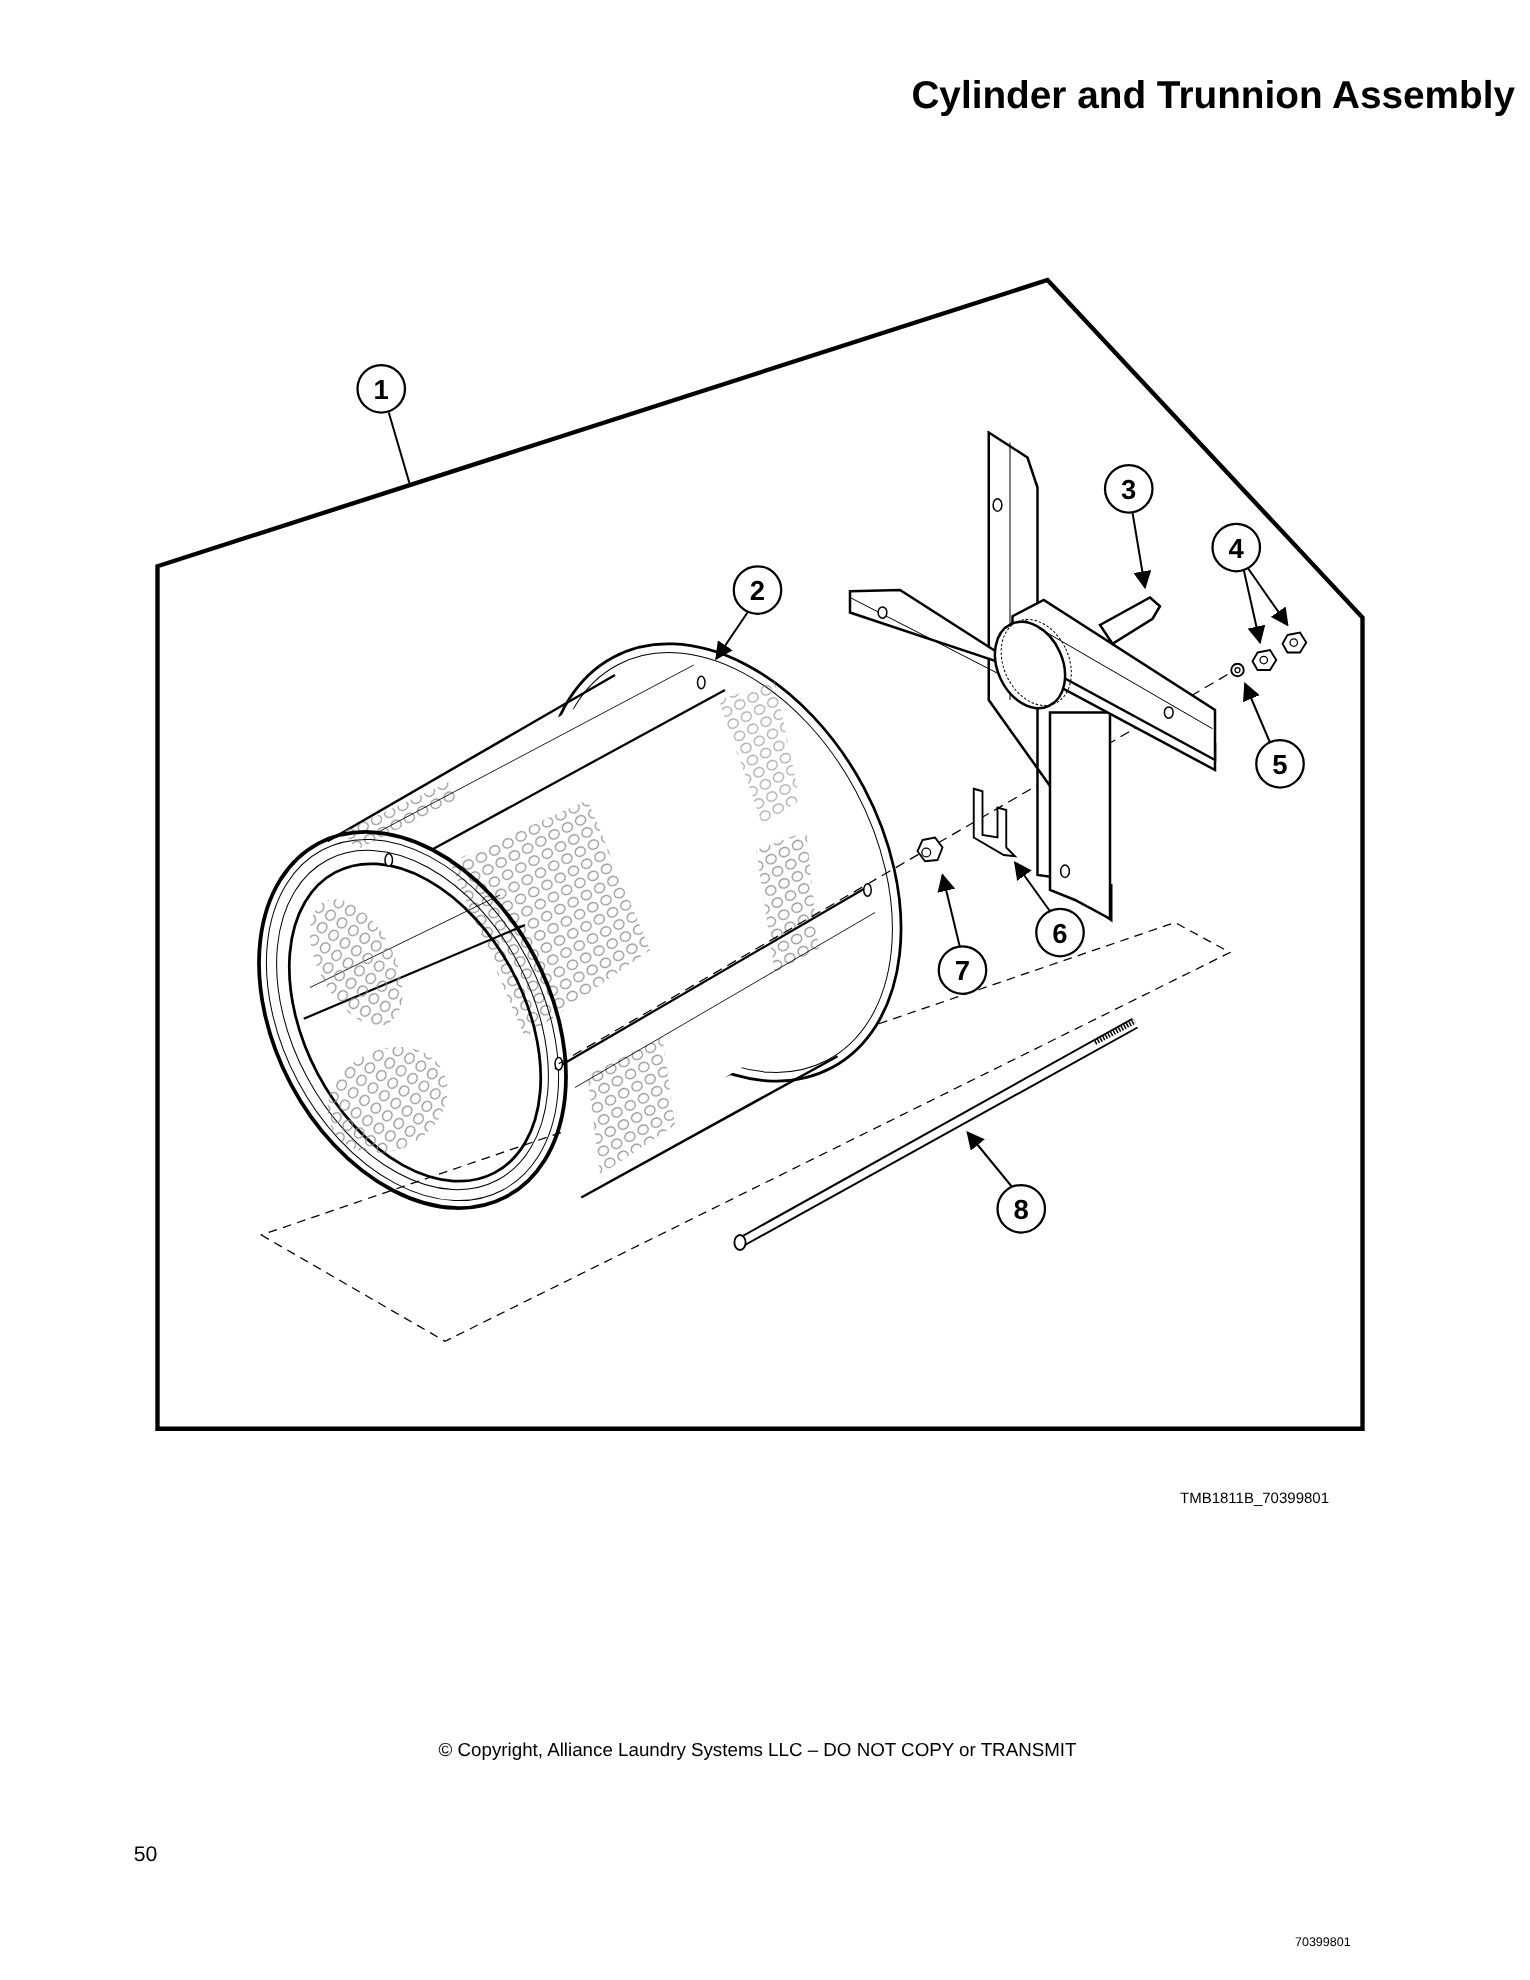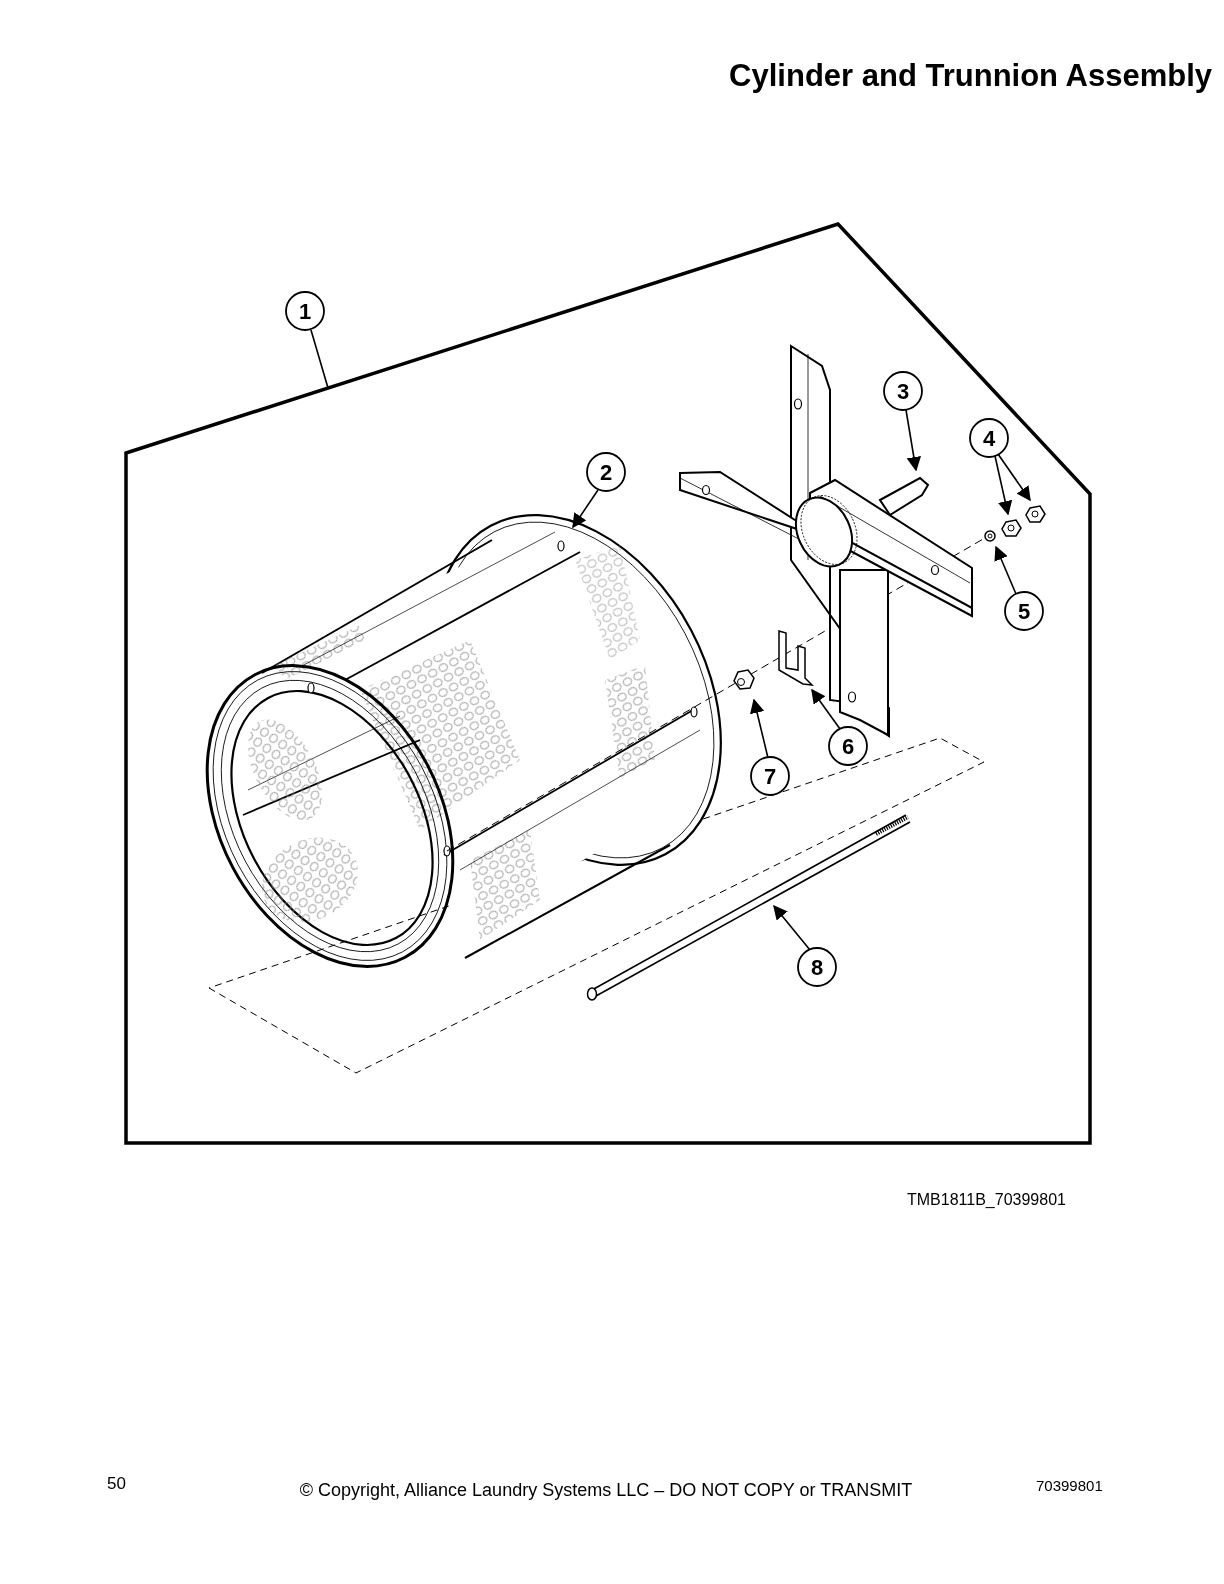--- a/index.html
+++ b/index.html
@@ -1,24 +1,24 @@
 <!DOCTYPE html>
 <html><head>
 <meta charset="utf-8">
 <style>
   html, body { margin: 0; padding: 0; background: #ffffff; }
   body { width: 1224px; height: 1584px; position: relative; overflow: hidden;
          font-family: "Liberation Sans", sans-serif; color: #000; }
   .page-title { position: absolute; left: 0; width: 1212px; top: 58px; text-align: right;
                 font-size: 31px; font-weight: bold; letter-spacing: 0px; }
   .figure { position: absolute; left: 0; top: 0; width: 1224px; height: 1584px; }
-  .figure-id { position: absolute; left: 907px; top: 1191px; font-size: 16px; }
+  .figure-id { position: absolute; left: 944px; top: 1191px; font-size: 12px; }
   .footer-page { position: absolute; left: 107px; top: 1474px; font-size: 17px; text-align: right; }
-  .footer-copy { position: absolute; left: 0; width: 1212px; top: 1480px; text-align: center; font-size: 18px; }
-  .footer-doc { position: absolute; left: 1036px; top: 1477px; font-size: 15px; }
+  .footer-copy { position: absolute; left: 0; width: 1212px; top: 1392px; text-align: center; font-size: 15px; }
+  .footer-doc { position: absolute; left: 1036px; top: 1549px; font-size: 10px; }
   .callout-text { font-family: "Liberation Sans", sans-serif; font-weight: bold; font-size: 22px; }
 </style>
 </head>
 <body>
 
 <div class="page-title">Cylinder and Trunnion Assembly</div>
 
 <svg class="figure" viewBox="0 0 1224 1584" xmlns="http://www.w3.org/2000/svg">
   <defs>
     <pattern id="perf" x="0" y="0" width="12" height="11" patternUnits="userSpaceOnUse" patternTransform="rotate(-28)">

